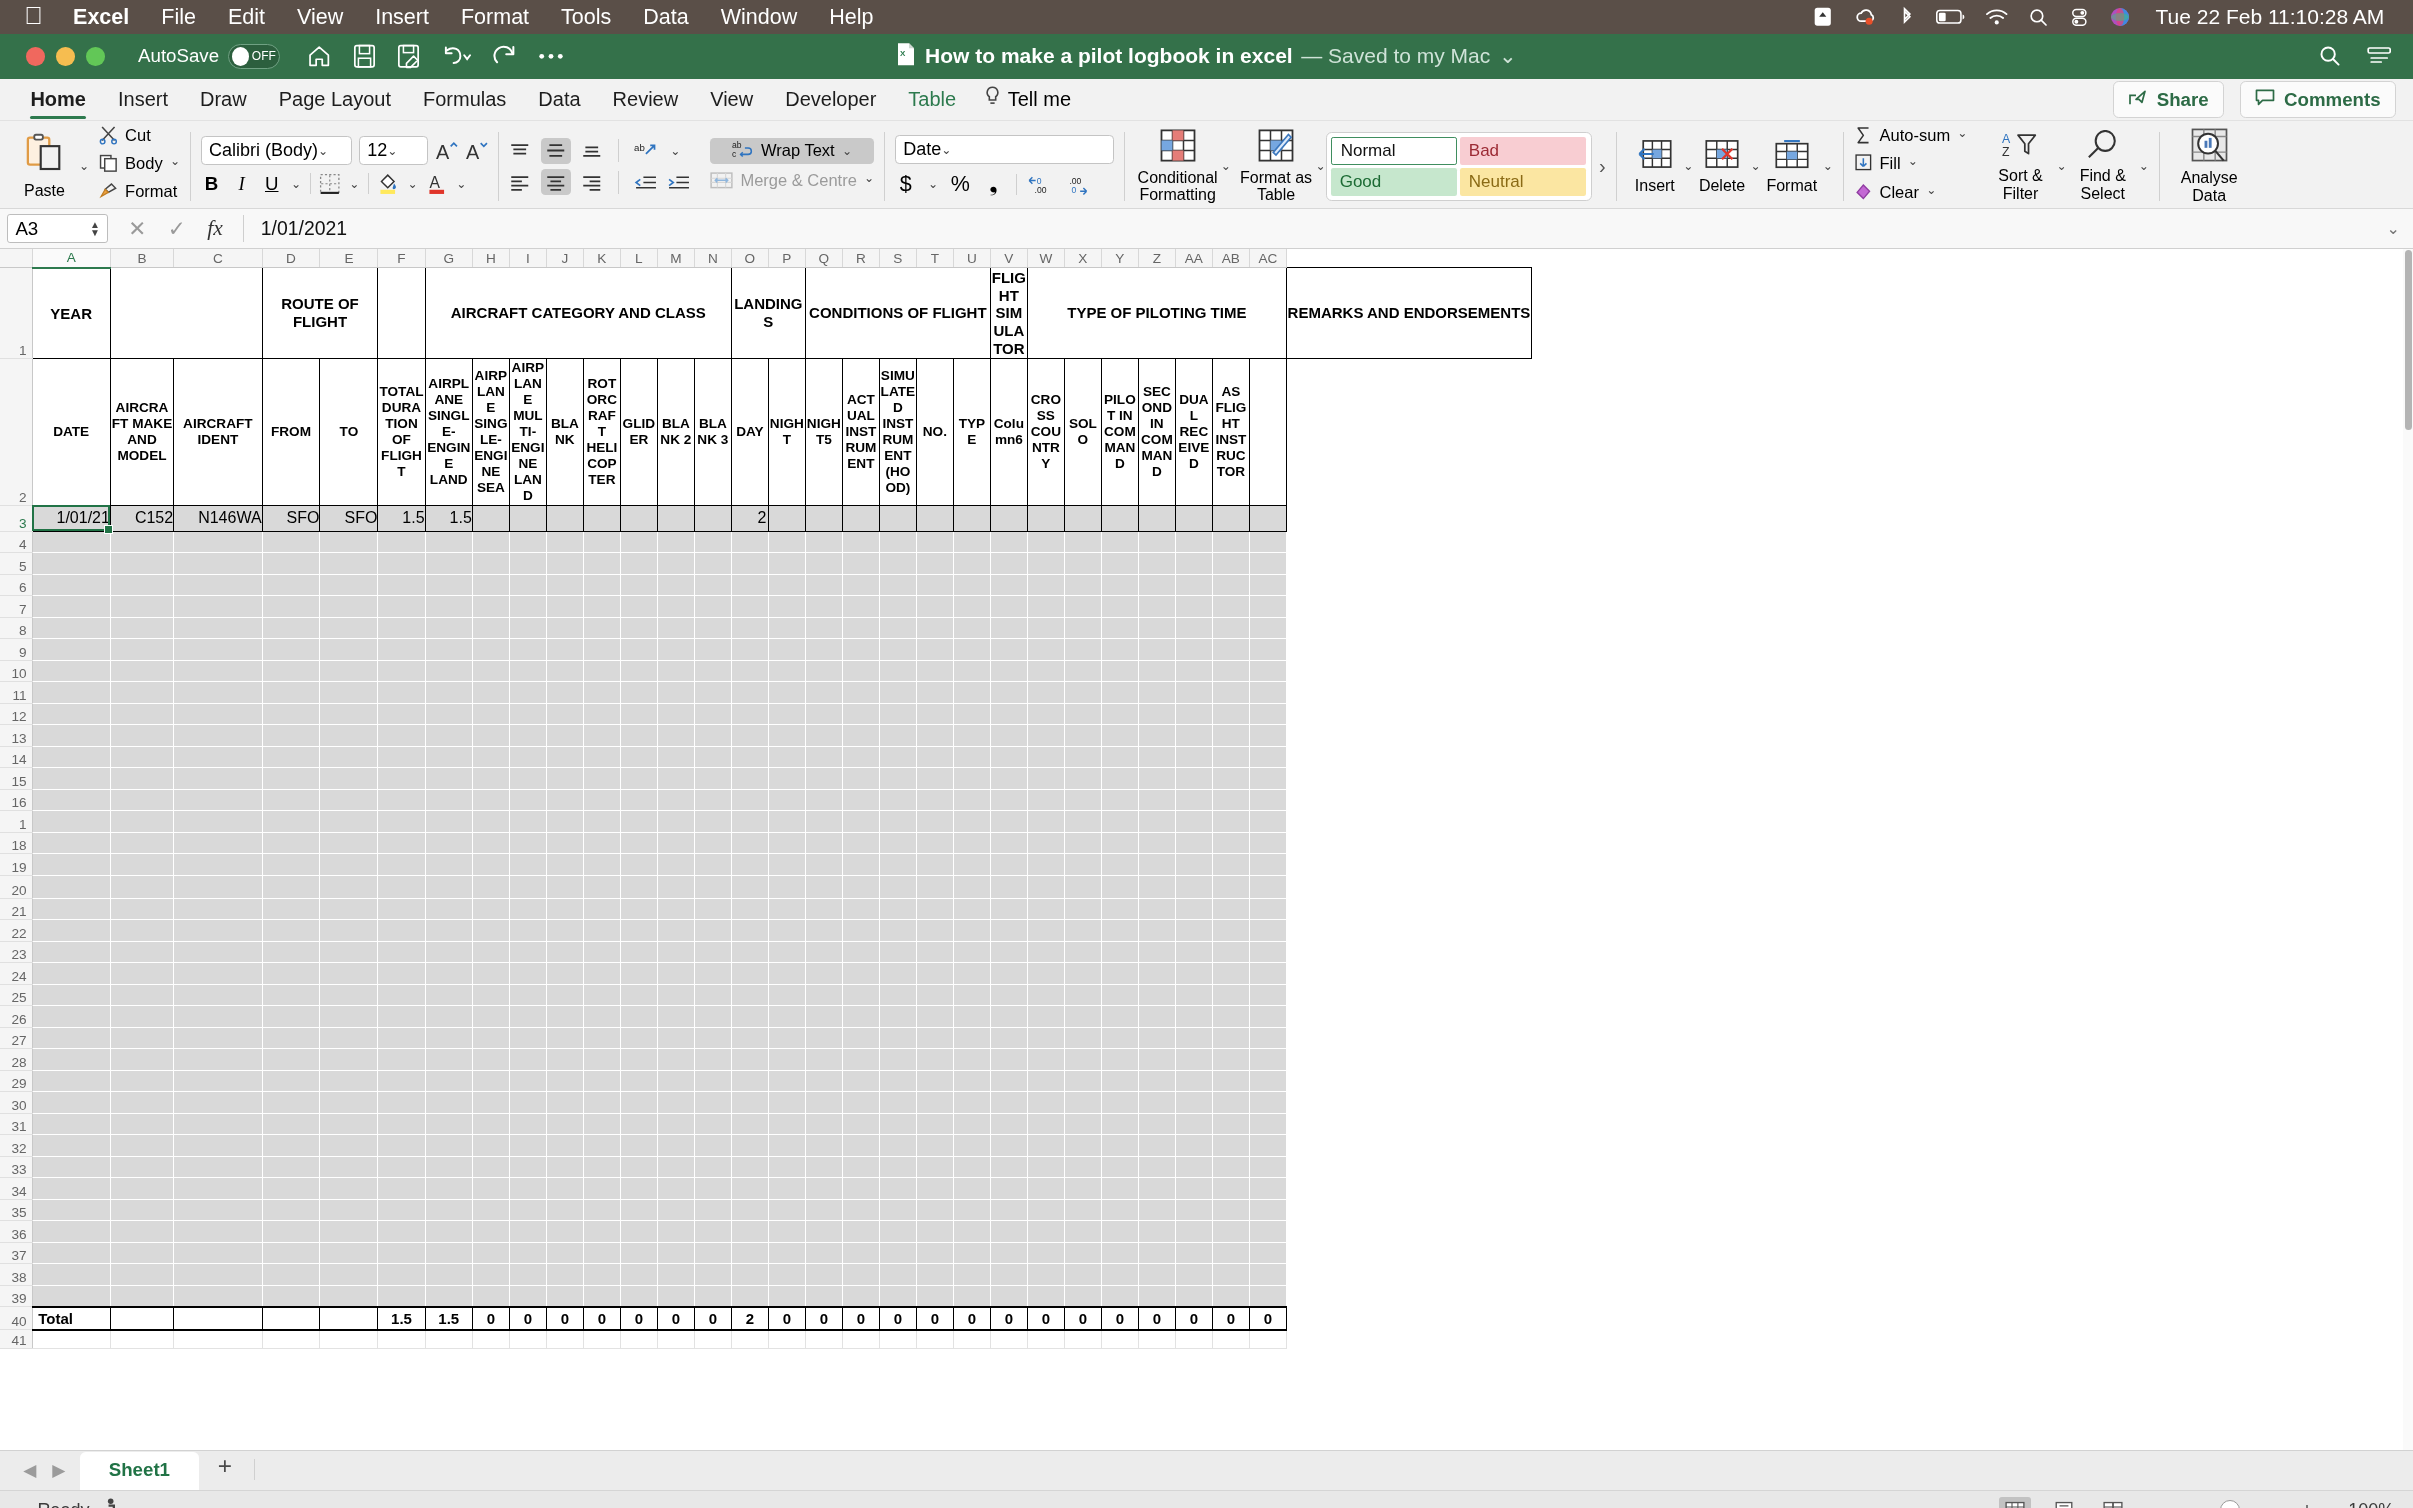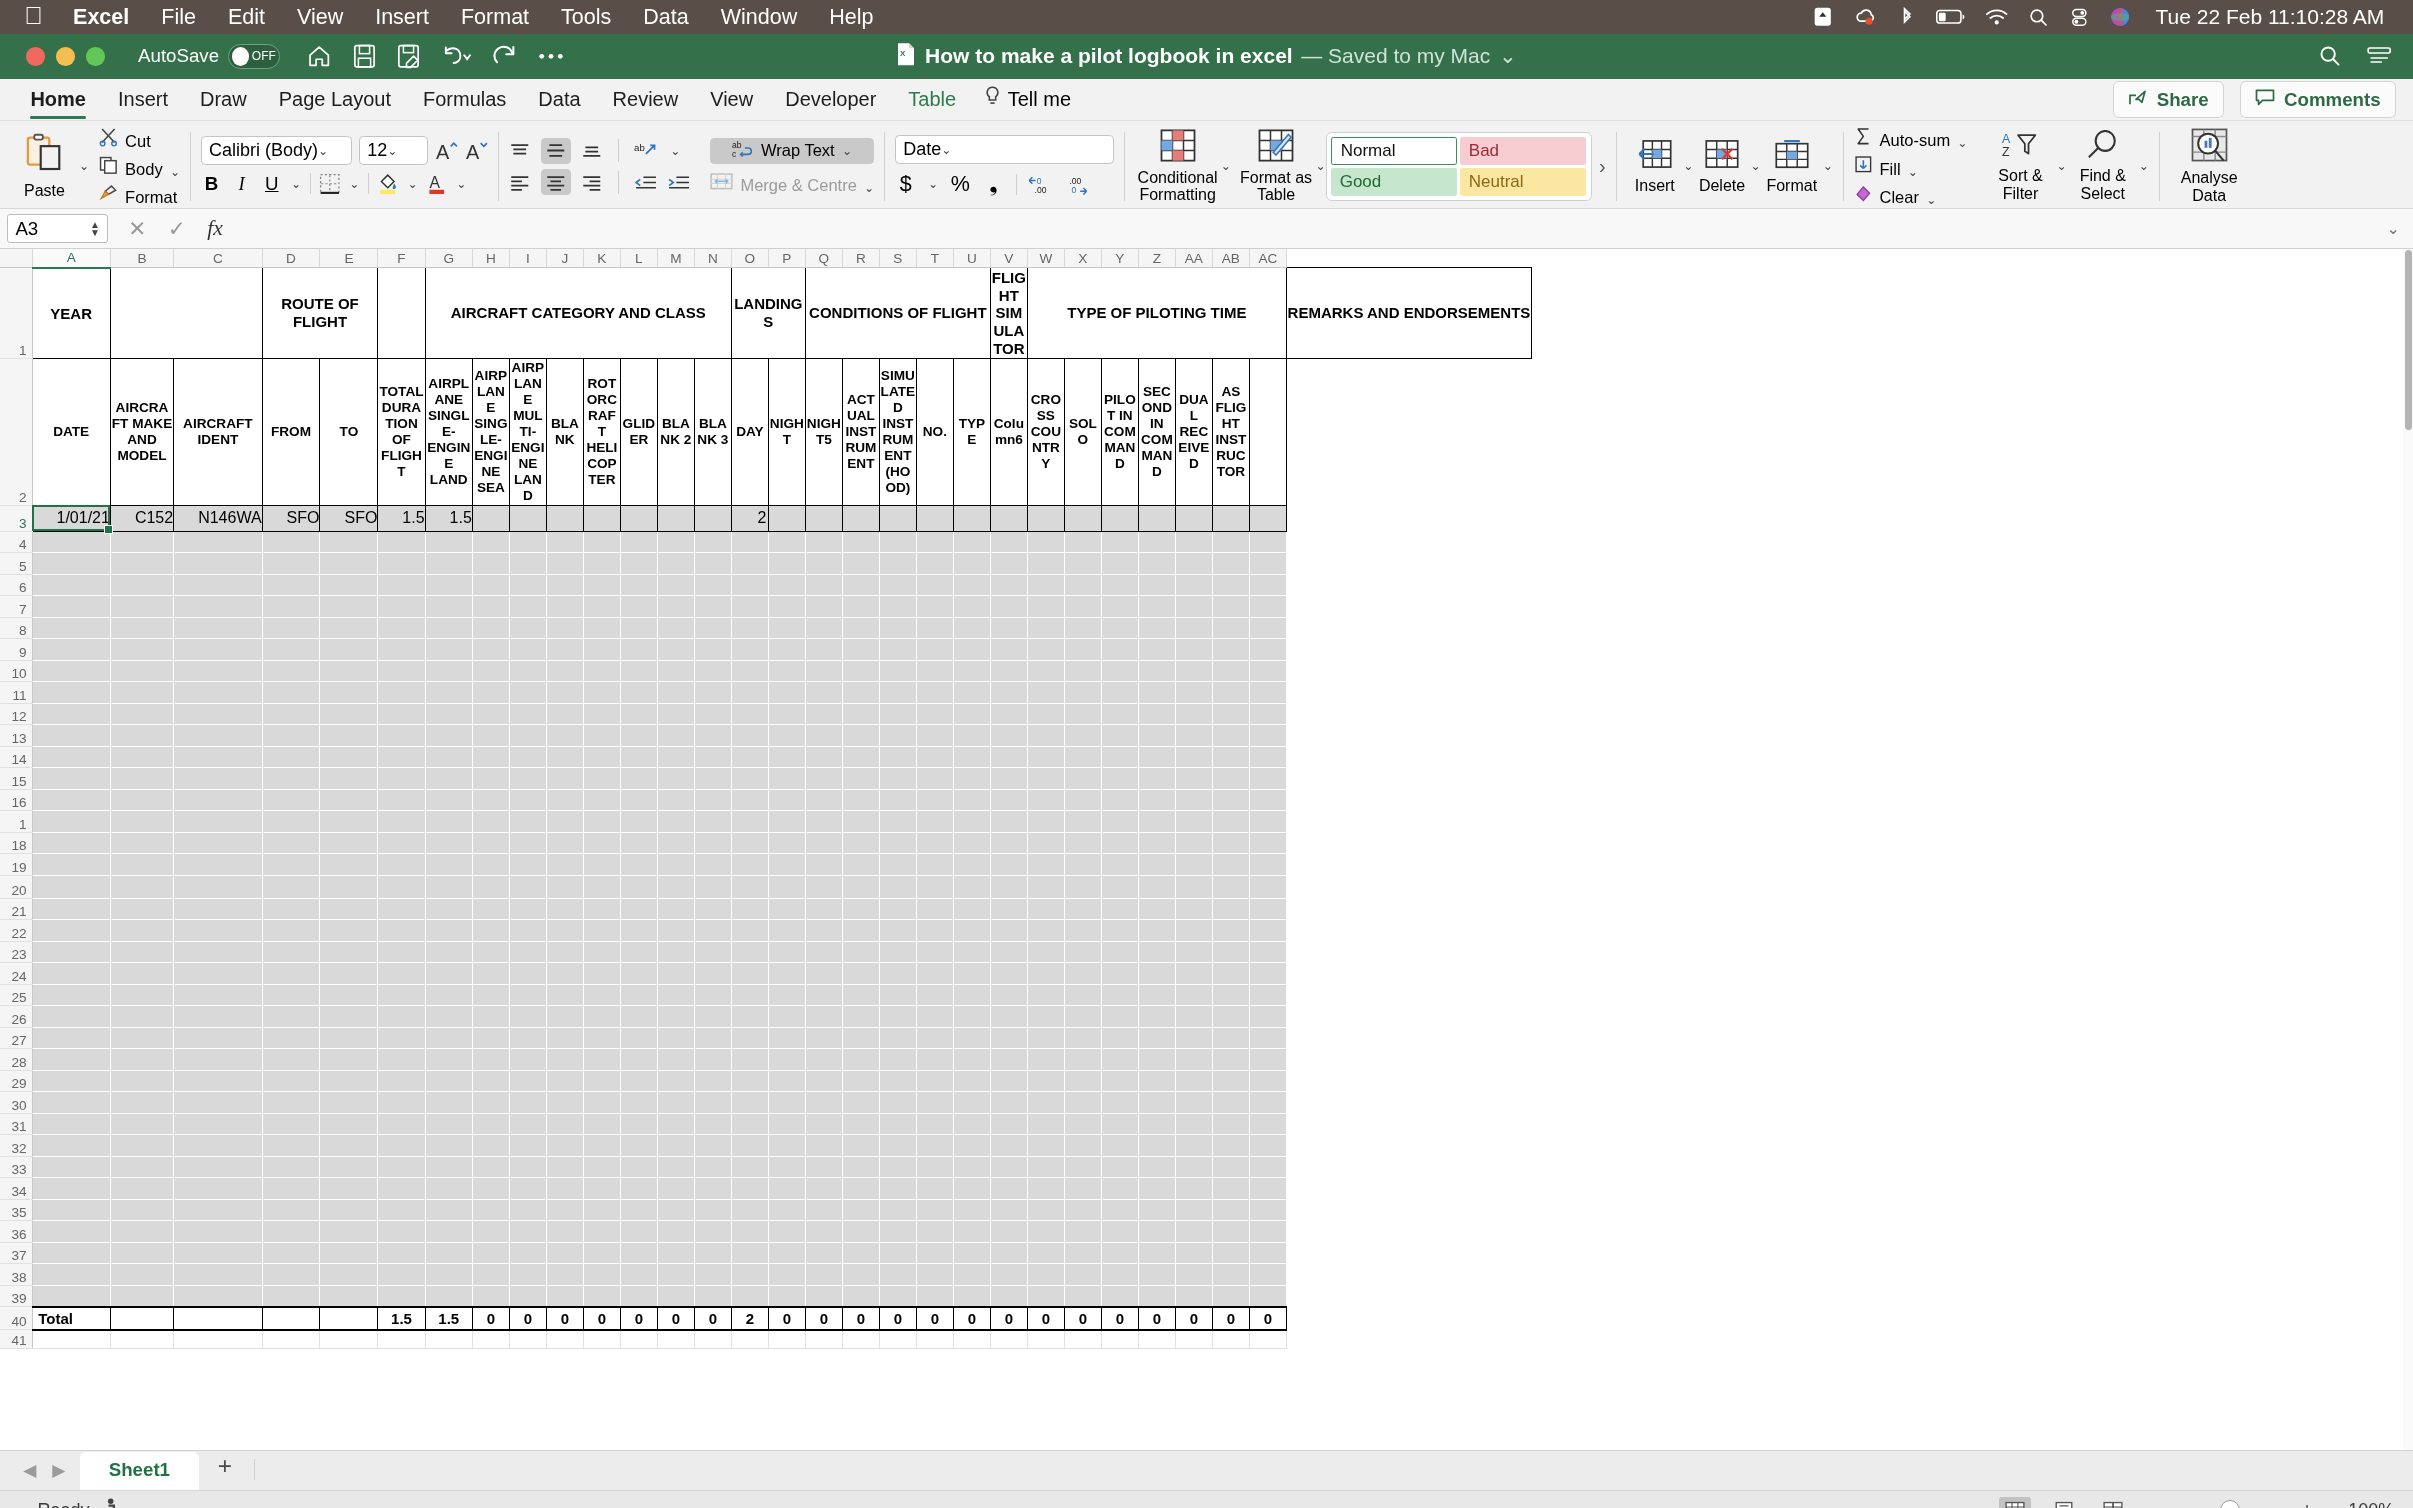--- a/index.html
+++ b/index.html
@@ -84,21 +84,21 @@
     height: 88px; width: 100%; background: #f2f2f2;
     display: flex; align-items: stretch;
     border-bottom: 0.7px solid #d8d8d8;
     padding: 2.9px 0 0 0;
   }
   .rgroup { display:flex; align-items:center; padding: 0 10px; height: 85px; }
   .rsep { width: 0.7px; background: #d0d0d0; margin: 8.6px 0; height: 69px; }
   .bigbtn { display:flex; flex-direction: column; align-items:center; justify-content:center; width: 69px; font-size: 16px; }
   .bigbtn .cap { margin-top: 2.9px; }
   .smallcol { display:flex; flex-direction:column; justify-content:center; gap: 3.6px; font-size: 16.5px; }
-  .smrow { display:flex; align-items:flex-end; gap: 7.2px; height: 24.4px; white-space: nowrap;}
+  .smrow { display:flex; align-items:flex-start; gap: 7.2px; height: 24.4px; white-space: nowrap;}
   .chev { font-size: 12.2px; color: #444; }
   .fontrow { display:flex; align-items:center; gap: 7.2px; }
   .combo {
     background:#fff; border:0.7px solid #c4c4c4; border-radius: 4.3px;
     height: 29px; display:flex; align-items:center; padding: 0 7.2px;
     font-size: 18px; justify-content: flex-start;
   }
   .fmtbar { display:flex; align-items:center; gap: 8.6px; font-size: 18.7px; }
   .iconbtn { display:flex; align-items:center; justify-content:center; height:26px; min-width: 21.5px; }
   .iconbtn.sel { background:#c9c9c9; border-radius:4.3px; padding: 1.4px 4.3px; }
@@ -781,20 +781,21 @@
 <div id="formulabar">
   <div class="namebox">
     <span>A3</span>
     <span style="display:flex;flex-direction:column;font-size:10px;line-height:8px;color:#444;">▲<br>▼</span>
   </div>
   <div class="fbicons">
     <span>✕</span>
     <span>✓</span>
     <span class="fx">fx</span>
   </div>
+  <div class="fcontent" style="flex:1;">1/01/2021</div>
   <div class="fb-right">⌄</div>
 </div>
 
 <div id="gridwrap">
   <table class="grid" id="sheet">
       <colgroup>
         <col style="width:32px">
         <col style="width:37px">
         <col style="width:37px">
         <col style="width:37px">

